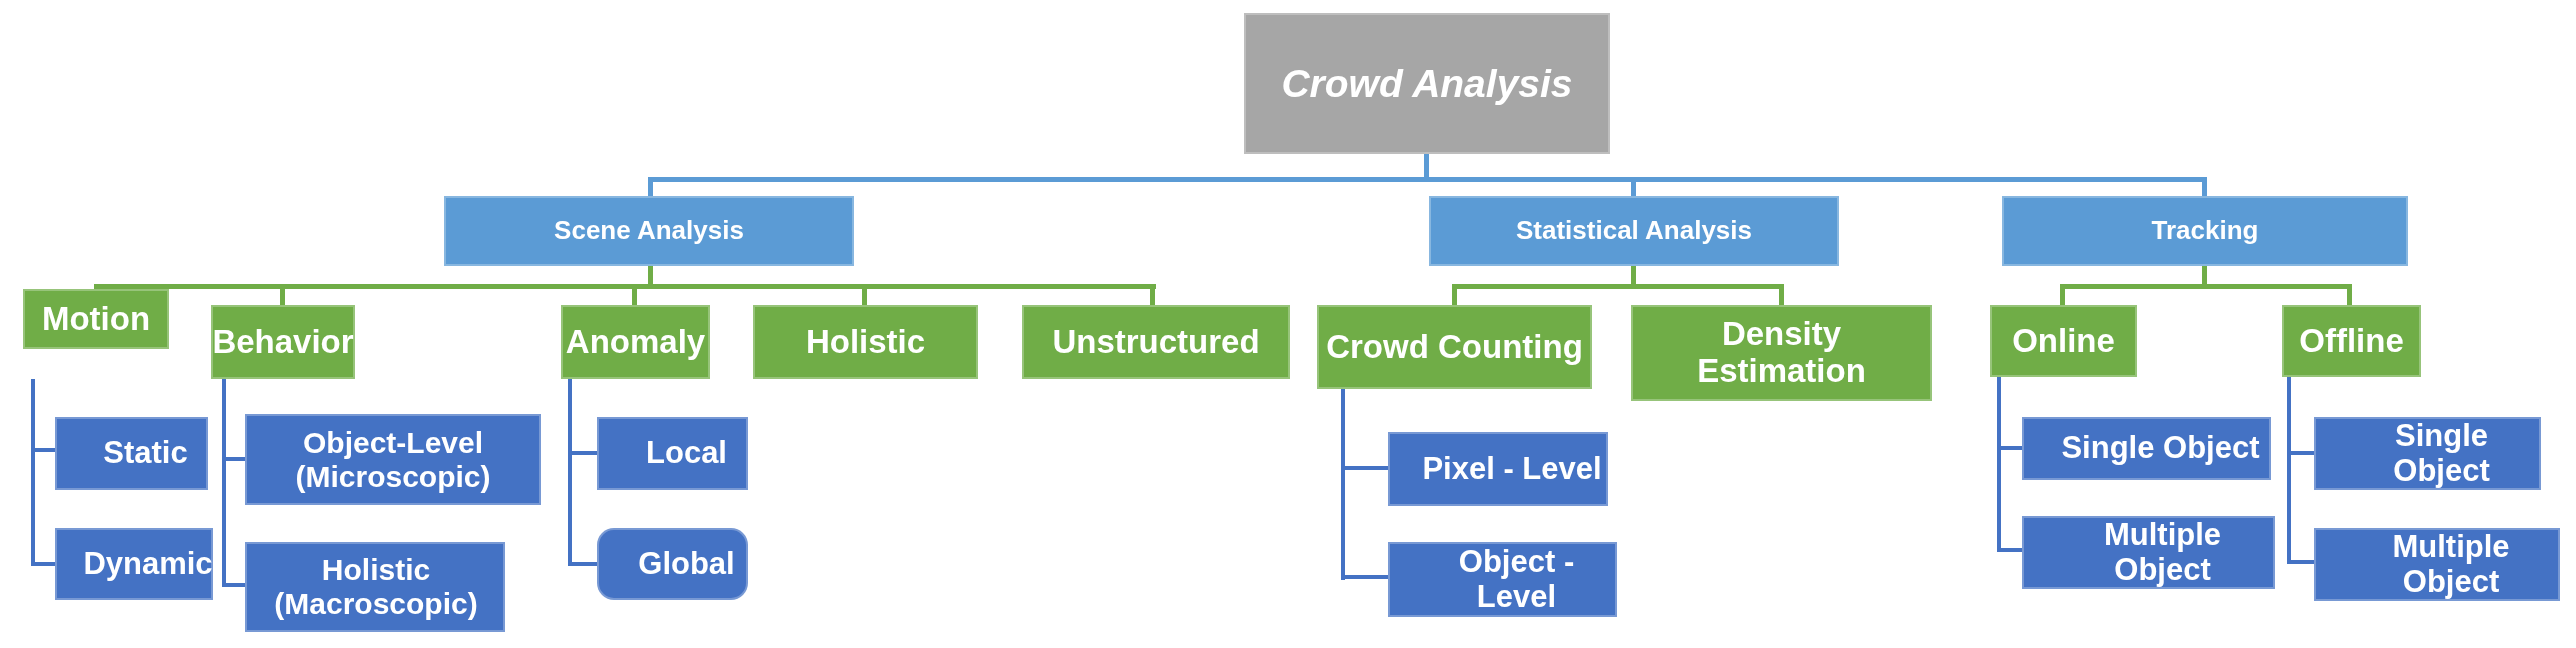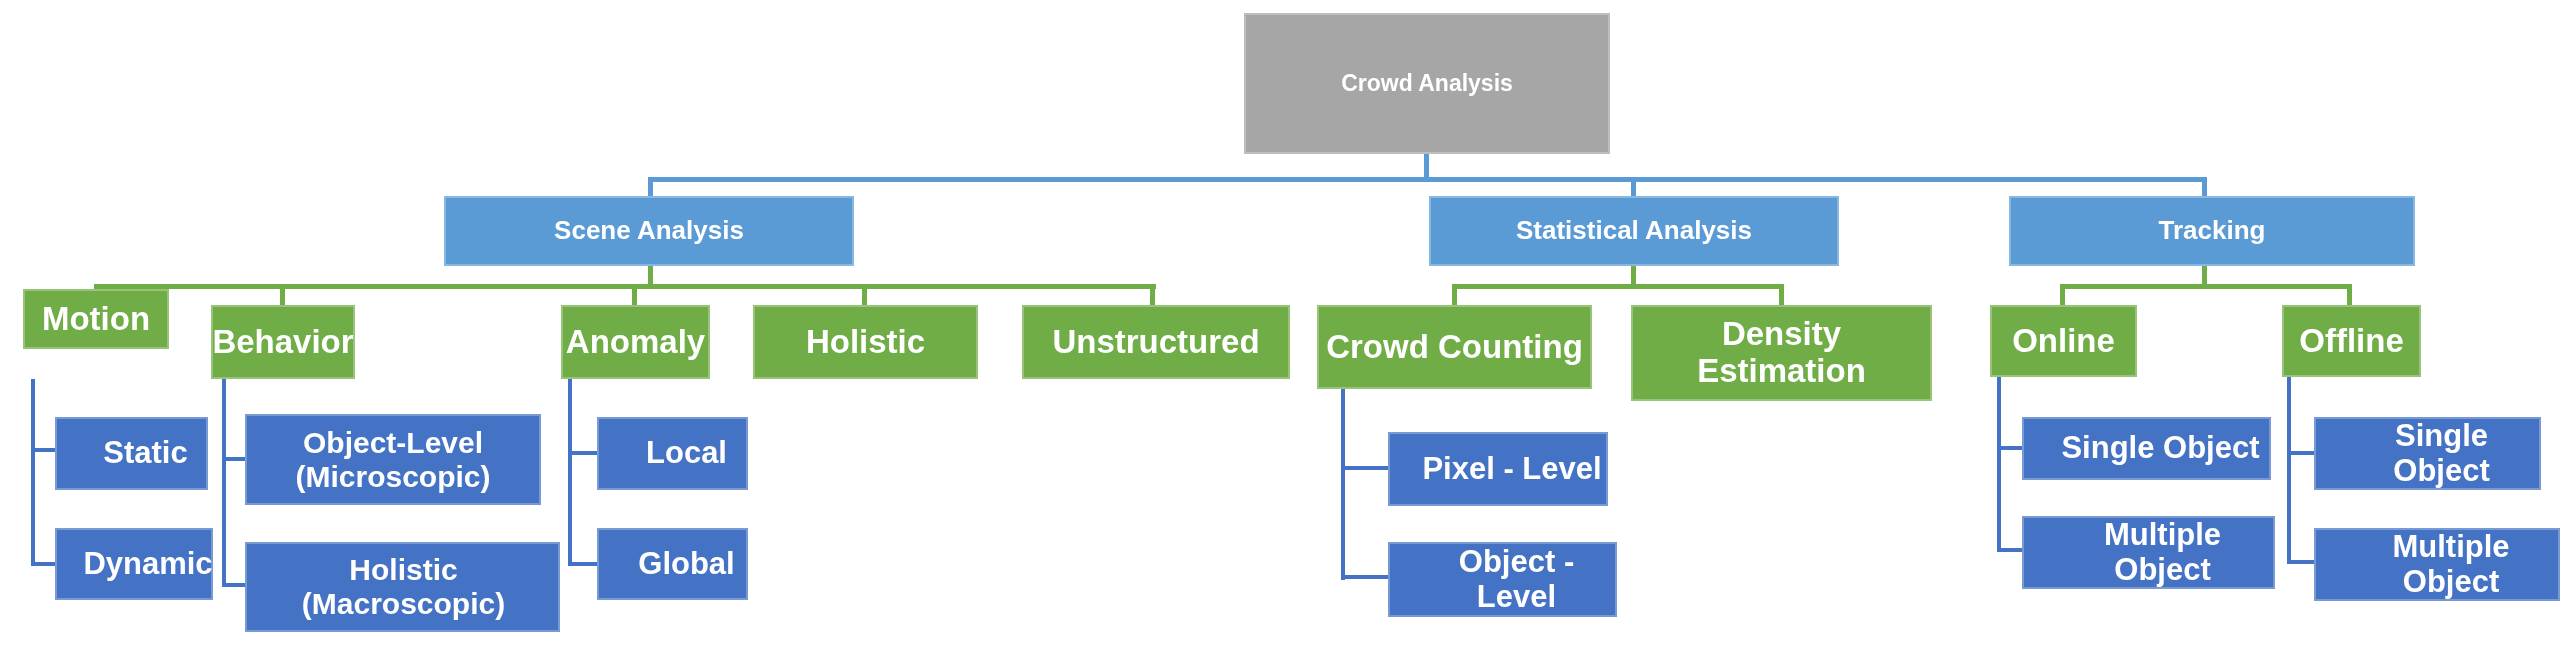--- a/index.html
+++ b/index.html
@@ -2,21 +2,21 @@
 <html style="--root-fill: #a6a6a6; --branch-fill: #5b9bd5; --category-fill: #70ad47; --leaf-fill: #4472c4; --branch-line: #5b9bd5; --category-line: #70ad47; --leaf-line: #4472c4; --text: #ffffff;font-size:11.3px"><head>
 <meta charset="utf-8">
 <style>
   html,body{margin:0;padding:0;background:#ffffff;}
   body{width:2576px;height:648px;position:relative;overflow:hidden;
        font-family:"Liberation Sans", sans-serif;}
   .stage{position:absolute;left:0;top:0;width:2576px;height:648px;background:#ffffff;}
   .box{position:absolute;display:flex;align-items:center;justify-content:center;
        color:var(--text,#fff);font-weight:bold;text-align:center;box-sizing:border-box;
        line-height:1.12;border:2.1px solid rgba(255,255,255,0.28);}
-  .root   {background:var(--root-fill);  font-size:23px;}
+  .root   {background:var(--root-fill);  font-size:39px;font-style:italic;}
   .branch {background:var(--branch-fill);font-size:26px;}
   .cat    {background:var(--category-fill);font-size:33px;}
   .leaf   {background:var(--leaf-fill); font-size:31px;padding-left:28px;}
   .leaf.two{font-size:30px;padding:0 20px;}
   .seg{position:absolute;}
   .seg.blue {background:var(--branch-line);}
   .seg.green{background:var(--category-line);}
   .seg.navy {background:var(--leaf-line);}
 </style>
 </head>
@@ -69,38 +69,38 @@
   <div class="seg navy" style="left:1997px;top:548px;width:25px;height:4.2px;"></div>
 
   <div class="seg navy" style="left:2287px;top:377px;width:4.2px;height:187px;"></div>
   <div class="seg navy" style="left:2287px;top:451px;width:27.5px;height:4.2px;"></div>
   <div class="seg navy" style="left:2287px;top:560px;width:27.5px;height:4.2px;"></div>
 
   <div class="box root" style="left:1244px;top:13.4px;width:366px;height:141px;">Crowd Analysis</div>
 
   <div class="box branch" style="left:444px;top:196px;width:410px;height:70px;">Scene Analysis</div>
   <div class="box branch" style="left:1429px;top:196px;width:410px;height:70px;">Statistical Analysis</div>
-  <div class="box branch" style="left:2002px;top:196px;width:406px;height:70px;margin-left:7px;">Tracking</div>
+  <div class="box branch" style="left:2002px;top:196px;width:406px;height:70px;">Tracking</div>
 
   <div class="box cat" style="left:23px;top:289px;width:146px;height:60px;">Motion</div>
   <div class="box cat" style="left:211px;top:305px;width:144px;height:74px;">Behavior</div>
   <div class="box cat" style="left:561px;top:305px;width:149px;height:74px;">Anomaly</div>
   <div class="box cat" style="left:753px;top:305px;width:225px;height:74px;">Holistic</div>
   <div class="box cat" style="left:1022px;top:305px;width:268px;height:74px;">Unstructured</div>
   <div class="box cat" style="left:1317px;top:305px;width:275px;height:84px;">Crowd Counting</div>
   <div class="box cat" style="left:1631px;top:305px;width:301px;height:96px;">Density Estimation</div>
   <div class="box cat" style="left:1990px;top:305px;width:147px;height:72px;">Online</div>
   <div class="box cat" style="left:2282px;top:305px;width:139px;height:72px;">Offline</div>
 
   <div class="box leaf" style="left:55px;top:417px;width:153px;height:73px;">Static</div>
   <div class="box leaf" style="left:55px;top:528px;width:158px;height:72px;">Dynamic</div>
   <div class="box leaf two" style="left:245px;top:414px;width:296px;height:91px;">Object-Level (Microscopic)</div>
-  <div class="box leaf two" style="left:245px;top:542px;width:315px;height:90px;padding-left:22px;">Holistic (Macroscopic)</div>
+  <div class="box leaf two" style="left:245px;top:542px;width:260px;height:90px;padding-left:22px;">Holistic (Macroscopic)</div>
   <div class="box leaf" style="left:597px;top:417px;width:151px;height:73px;">Local</div>
-  <div class="box leaf" style="left:597px;top:528px;width:151px;height:72px;">Global</div>
+  <div class="box leaf" style="left:597px;top:528px;width:151px;height:72px;border-radius:17px;">Global</div>
   <div class="box leaf" style="left:1388px;top:432px;width:220px;height:74px;text-align:center;">Pixel - Level</div>
   <div class="box leaf" style="left:1388px;top:542px;width:229px;height:75px;">Object - Level</div>
   <div class="box leaf" style="left:2022px;top:417px;width:249px;height:63px;">Single Object</div>
   <div class="box leaf" style="left:2022px;top:516px;width:253px;height:73px;">Multiple Object</div>
   <div class="box leaf" style="left:2314px;top:417px;width:227px;height:73px;">Single Object</div>
   <div class="box leaf" style="left:2314px;top:528px;width:246px;height:73px;">Multiple Object</div>
 
 </div>
 
 

